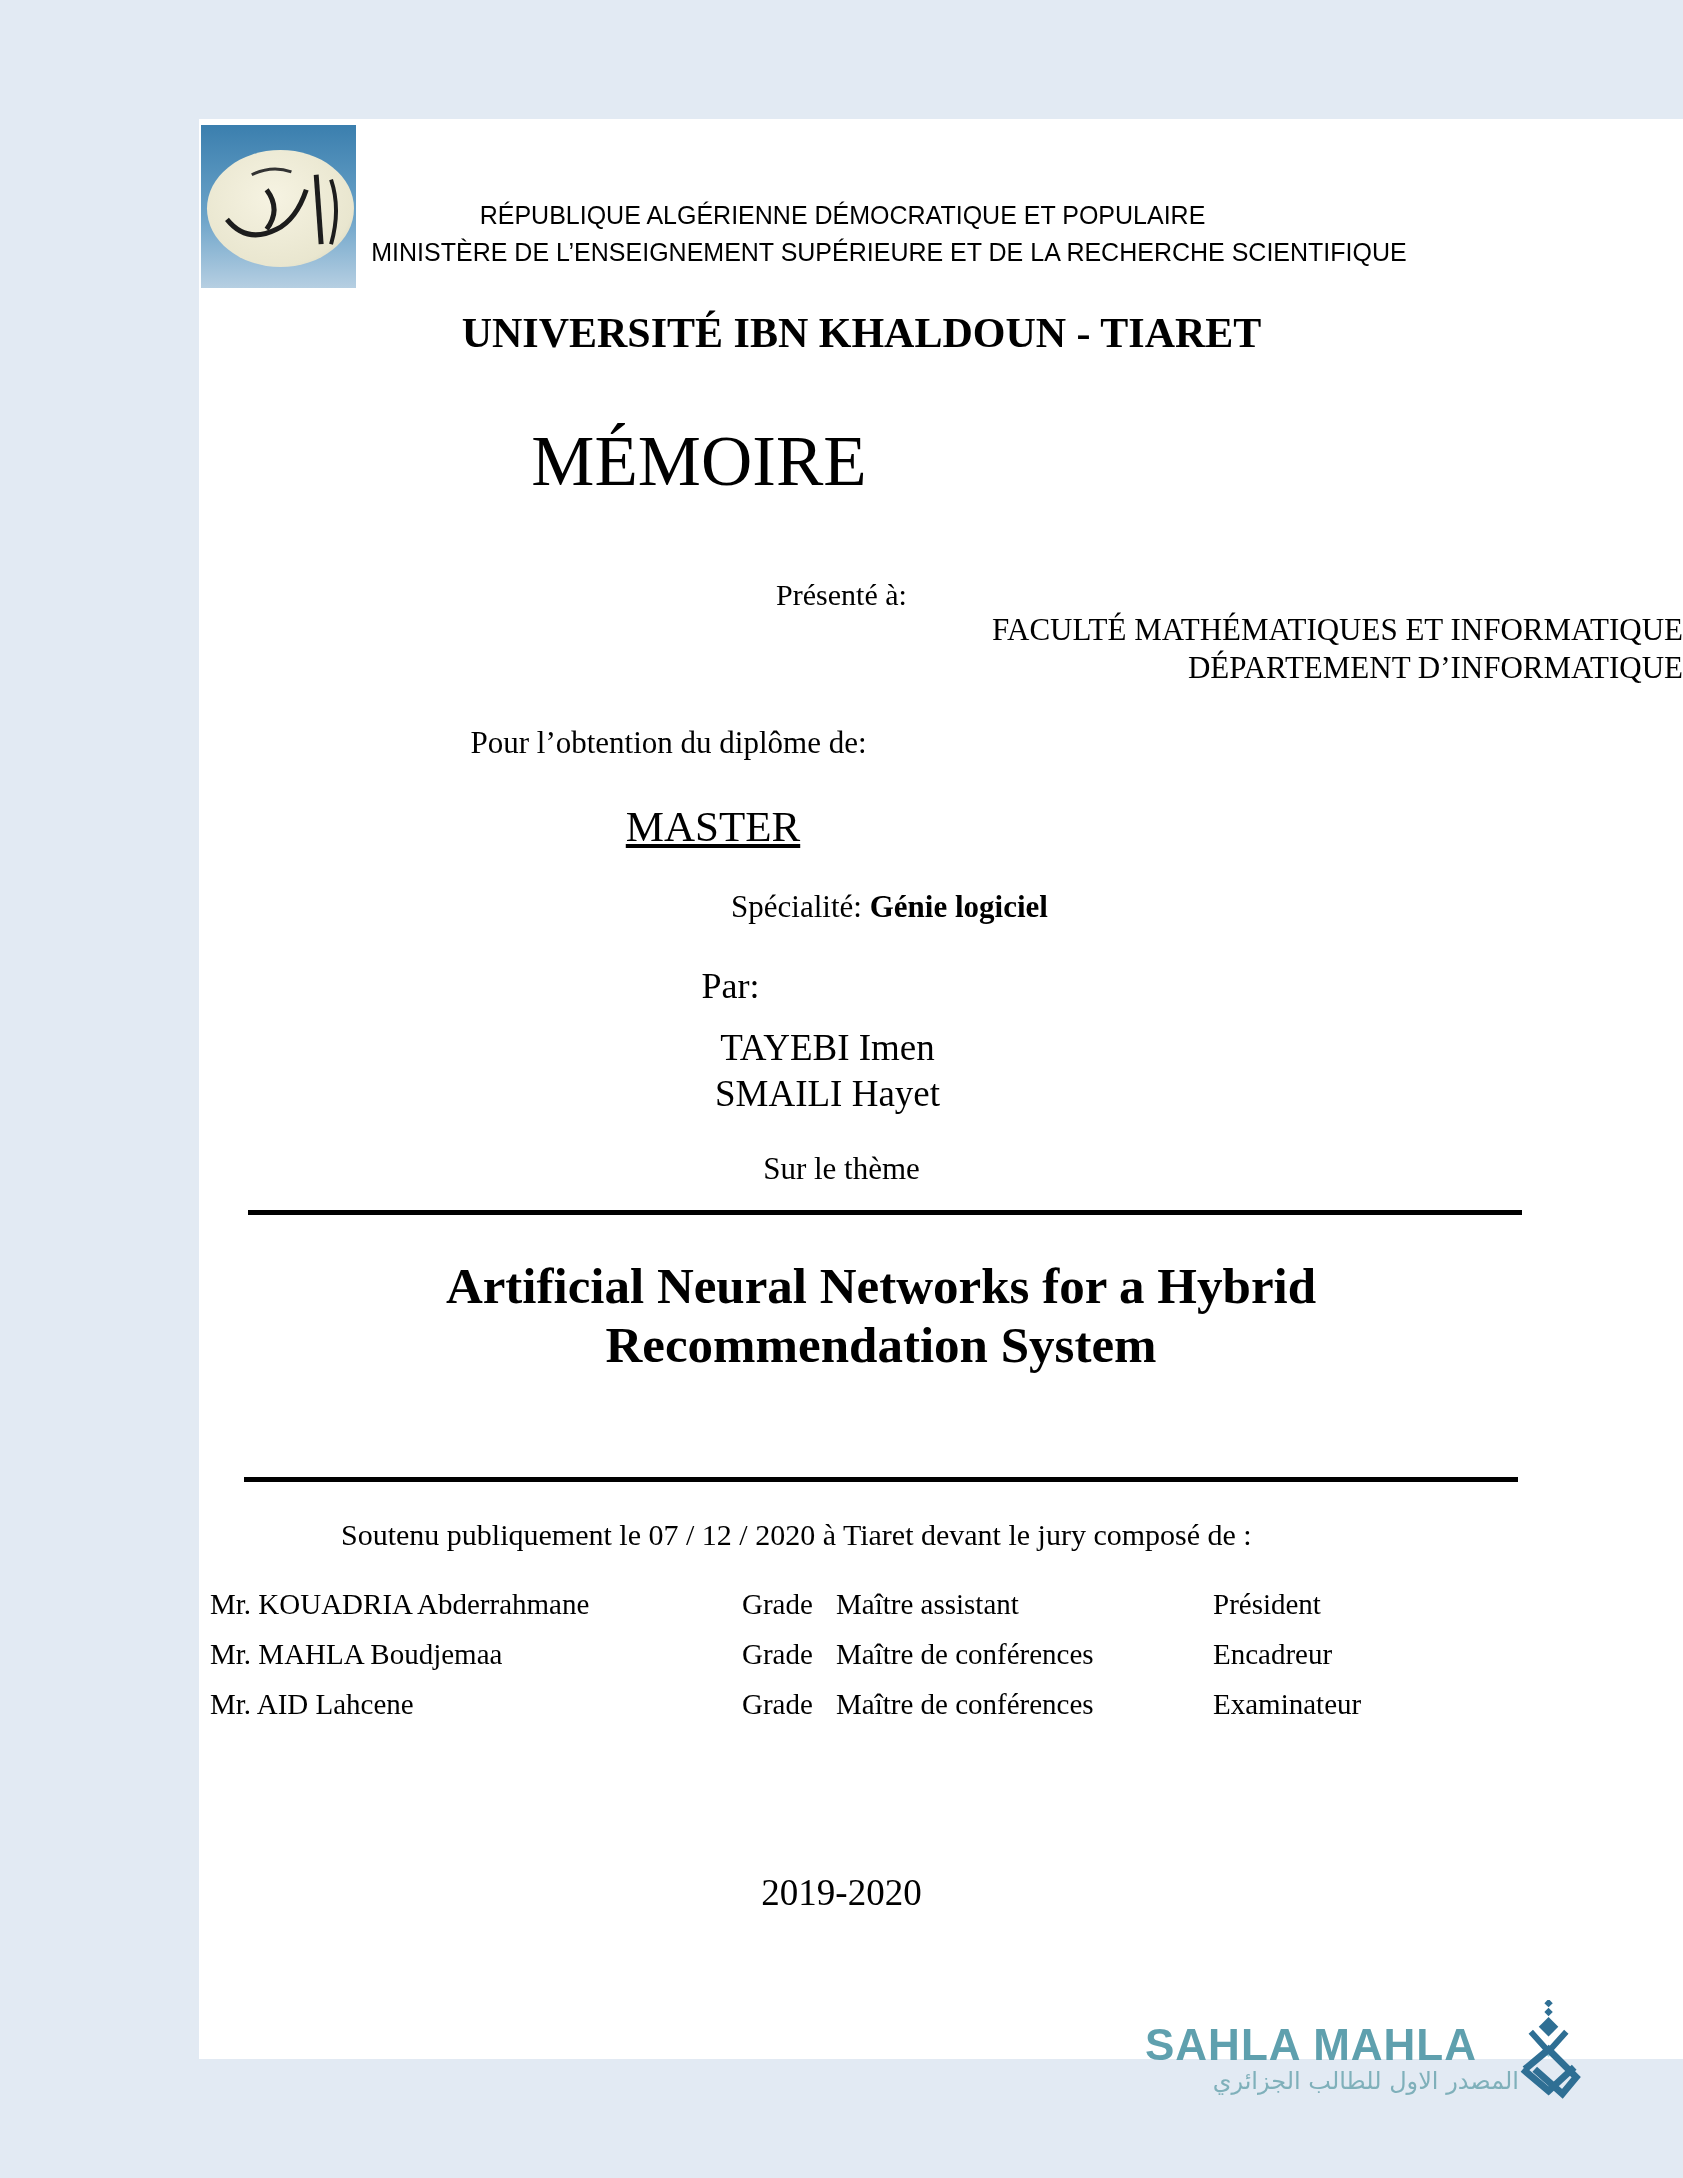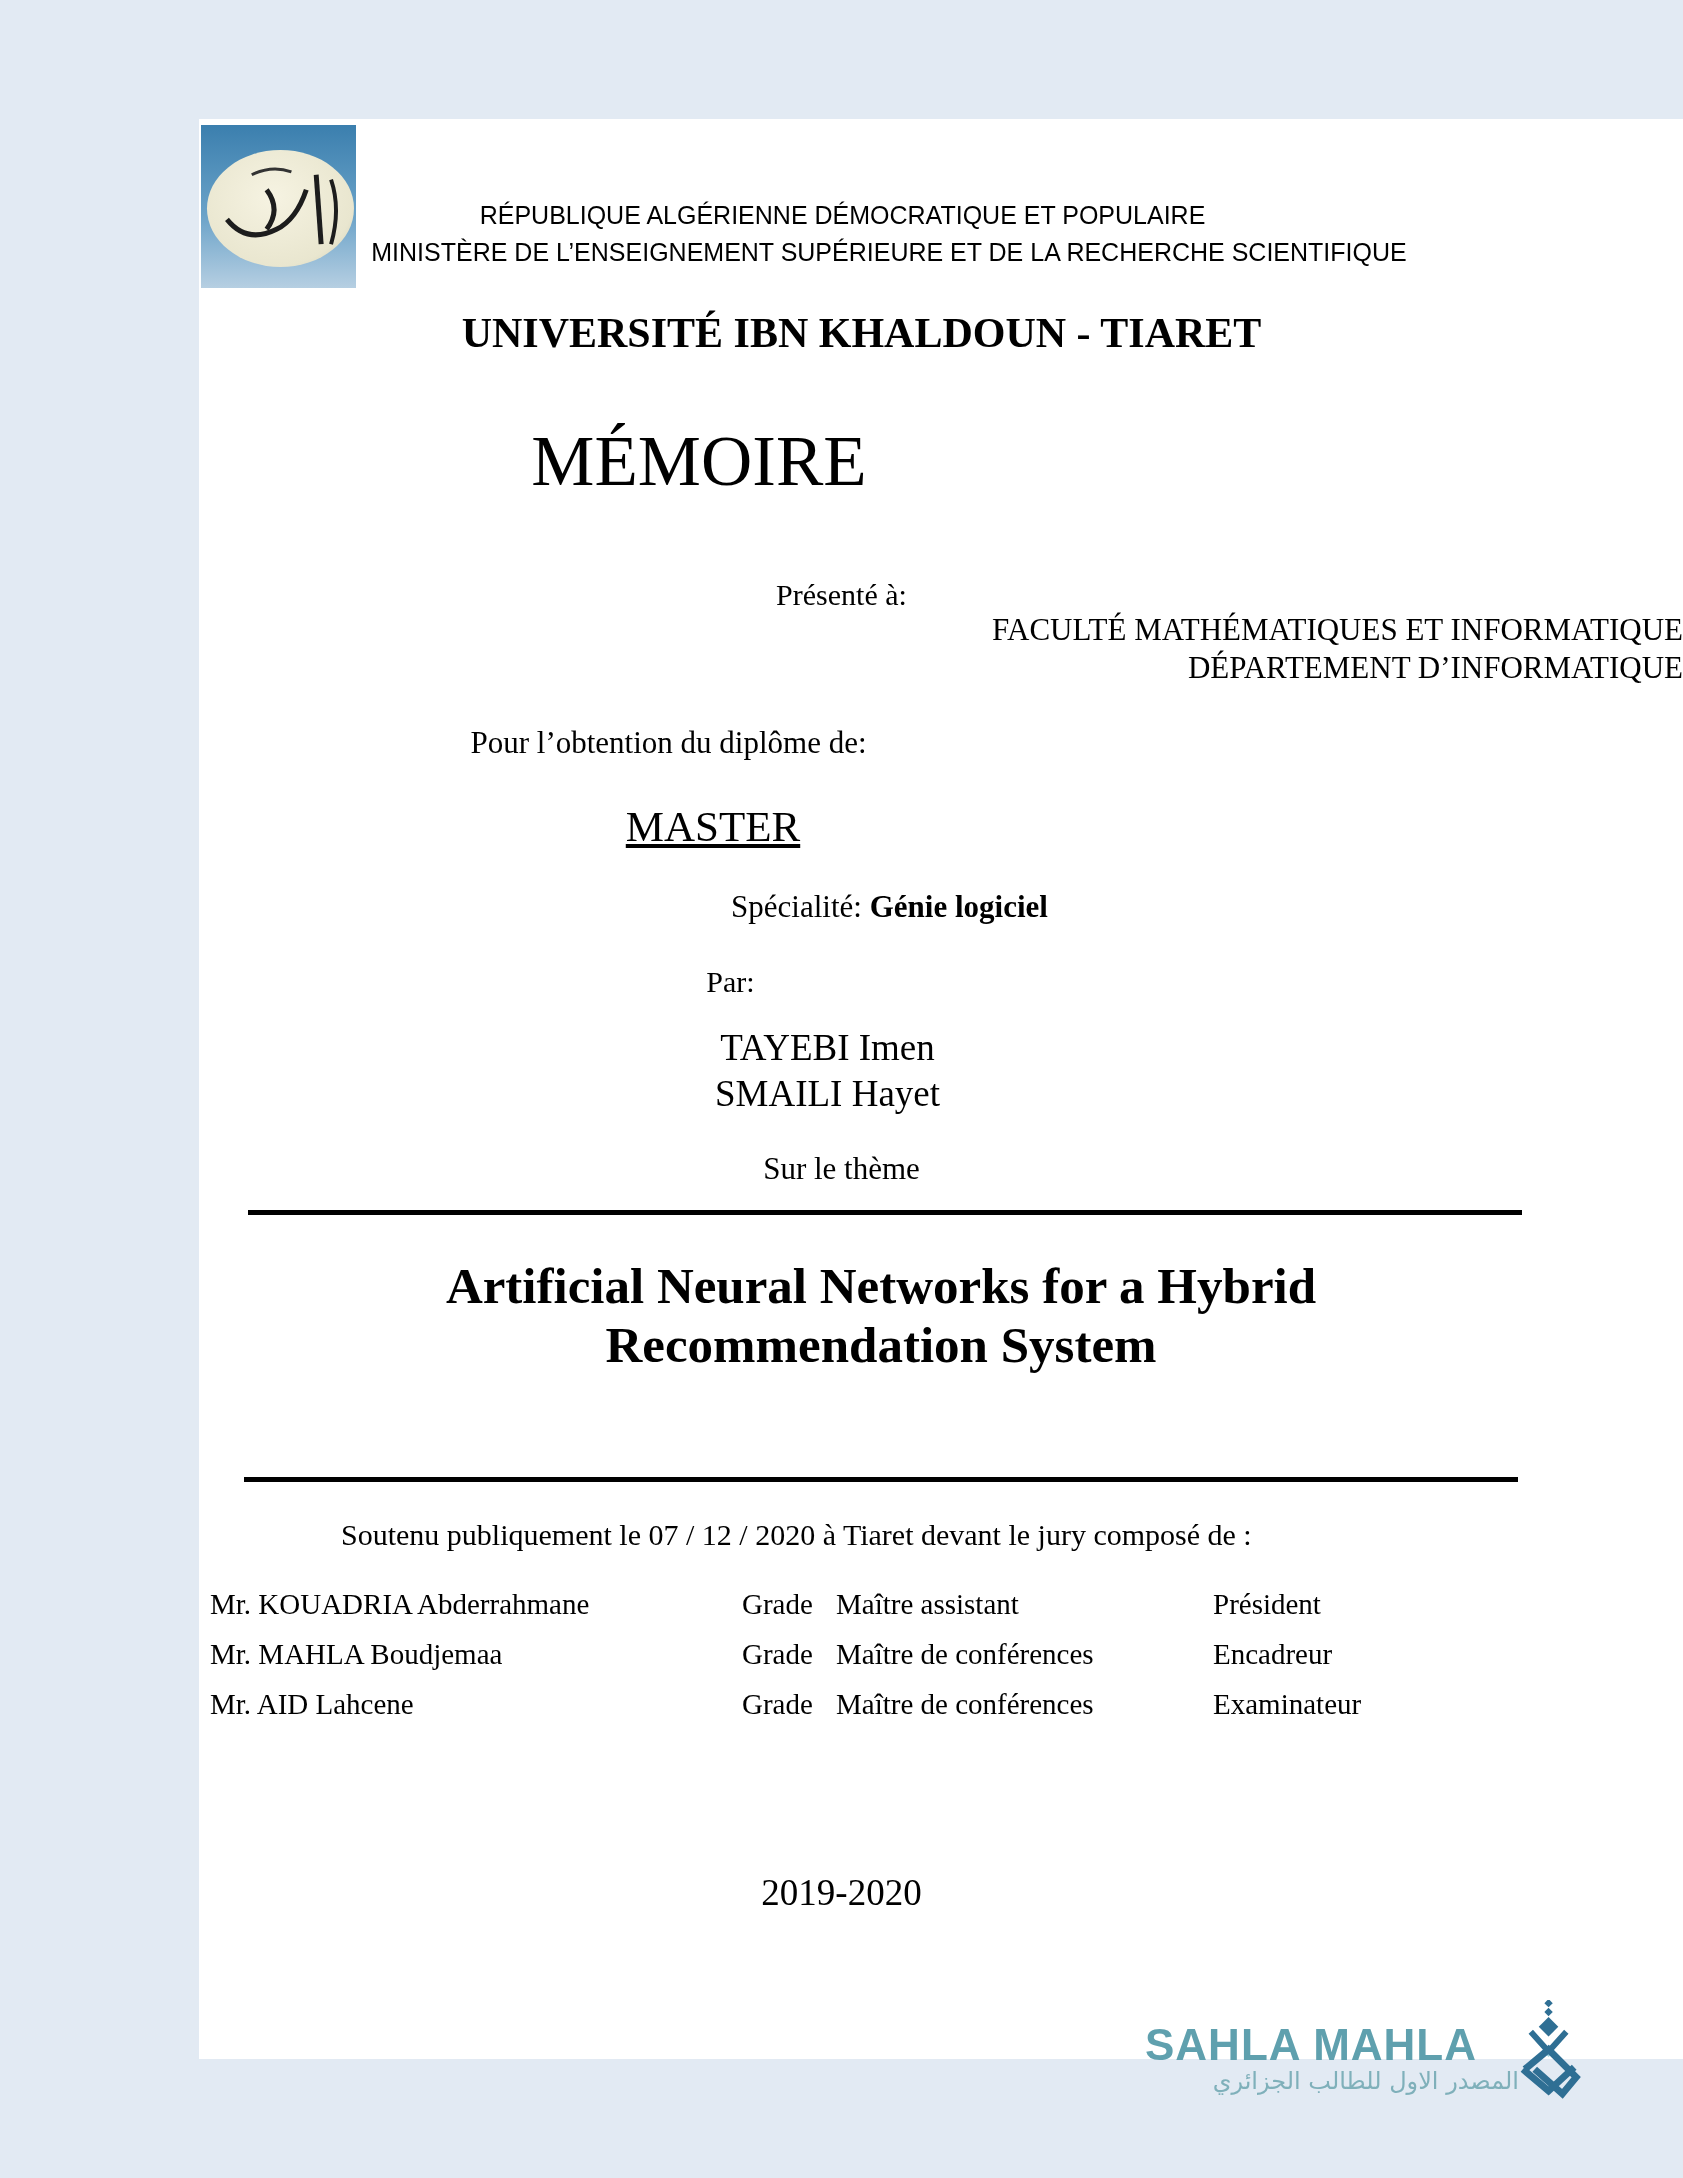--- a/index.html
+++ b/index.html
@@ -33,21 +33,21 @@
   }
   .centered { position: absolute; left: 199px; width: 1484px; text-align: center; white-space: nowrap; }
   .sans { font-family: "Liberation Sans", "DejaVu Sans", sans-serif; }
   .univ { top: 309px; font-size: 42px; font-weight: bold; left: 0; width: 1723px; }
   .memoire { top: 421px; font-size: 71px; left: 0; width: 1398px; }
   .presente { top: 535px; font-size: 30px; left: 0; width: 1683px; margin-top: 43px; }
   .faculte { top: 611px; font-size: 31px; left: 0; width: 1683px; line-height: 38px; text-align: right; }
   .pour { top: 725px; font-size: 31px; left: 0; width: 1337px; }
   .master { top: 802px; font-size: 43px; left: 0; width: 1426px; text-decoration: underline; }
   .spec { top: 889px; font-size: 31px; left: 0; width: 1683px; padding-left: 48px; }
-  .par { top: 965px; font-size: 30px; left: 0; width: 1461px; }
+  .par { top: 965px; font-size: 36px; left: 0; width: 1461px; }
   .authors { top: 1025px; font-size: 37px; font-weight: normal; left: 0; width: 1655px; line-height: 46px; }
   .theme { top: 1151px; font-size: 31px; left: 0; width: 1683px; }
   .rule { position: absolute; height: 5px; background: #000; }
   .title { top: 1257px; font-size: 51px; font-weight: bold; left: 0; width: 1762px; line-height: 59px; }
   .soutenu { position: absolute; top: 1518px; left: 341px; font-size: 30px; white-space: nowrap; }
   .jury { position: absolute; left: 210px; top: 1588px; font-size: 29px; }
   .jury-row { position: relative; height: 50px; white-space: nowrap; }
   .jury-row span { position: absolute; top: 0; }
   .c-name { left: 0; }
   .c-grade { left: 532px; }

